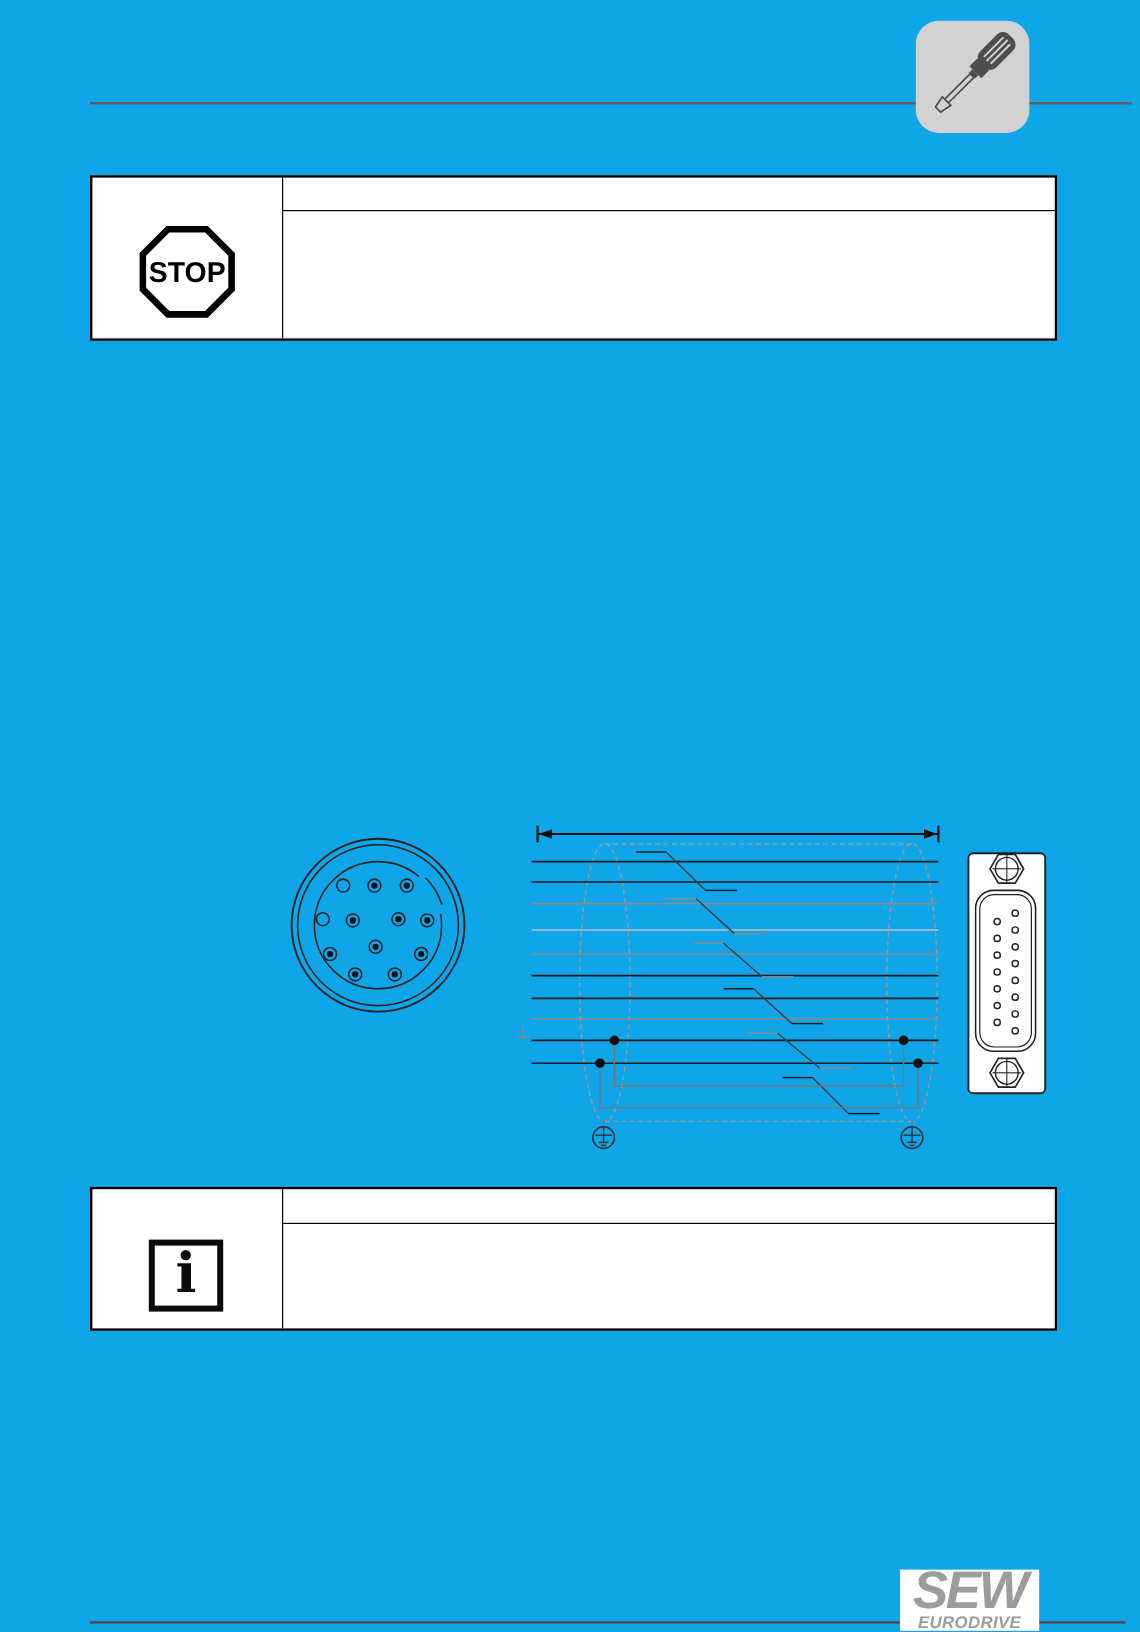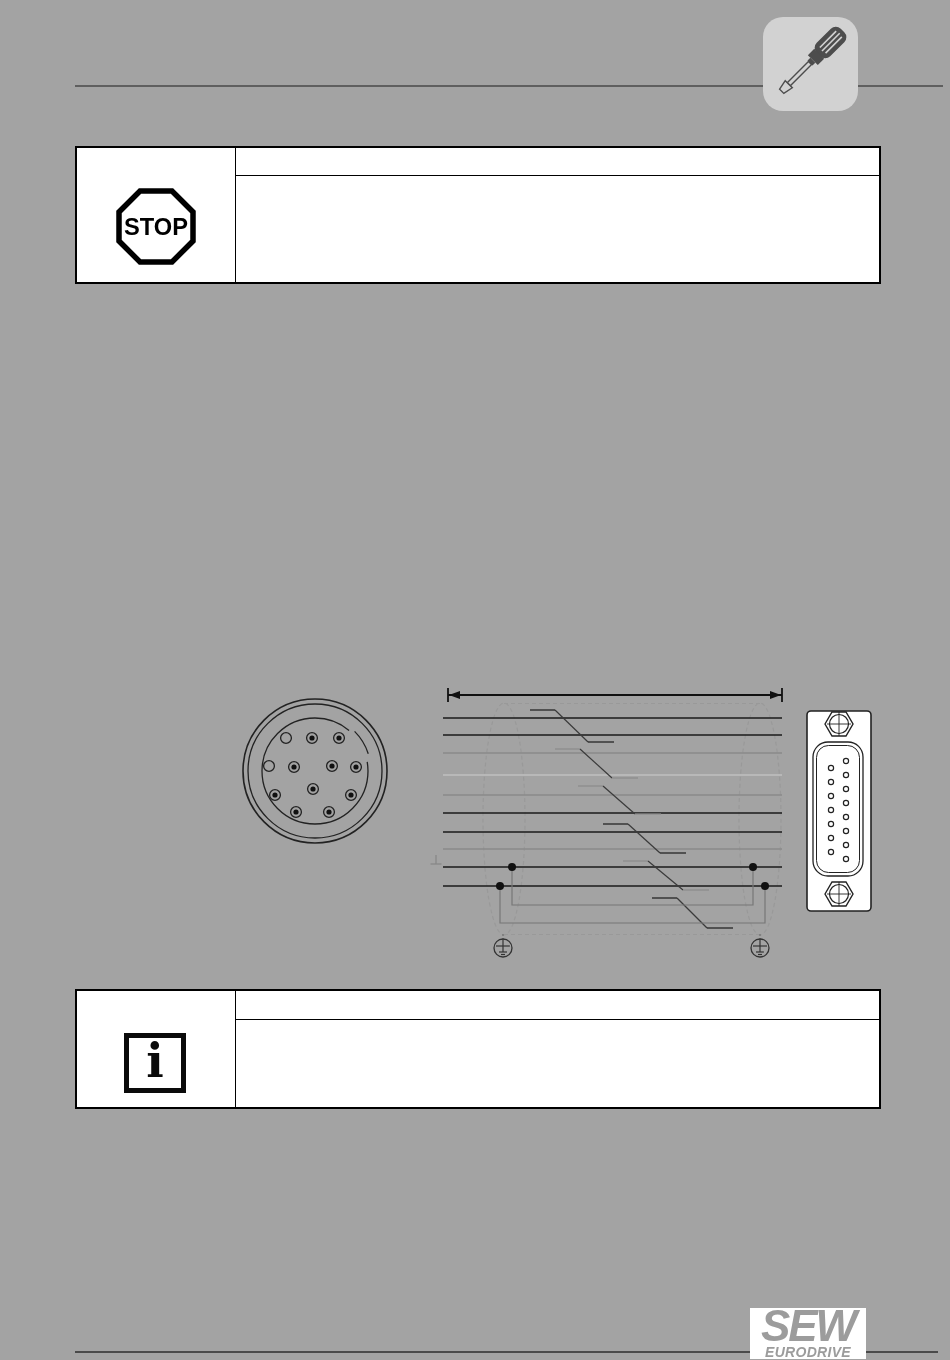--- a/index.html
+++ b/index.html
@@ -1,16 +1,16 @@
 <!DOCTYPE html>
 <html><head>
 <meta charset="utf-8">
 <style>
   html,body{margin:0;padding:0;background:#fff;}
-  #page{position:relative;width:950px;height:1360px;background:#a3a3a3;overflow:hidden;
+  #page{position:relative;width:950px;height:1360px;background:#0ea5e9;overflow:hidden;
         font-family:"Liberation Sans",sans-serif;}
   .abs{position:absolute;}
 
   
   #header-rule{left:75px;top:85px;width:868px;height:2px;background:#5f5f5f;z-index:1;}
   #tool-badge{left:763px;top:17px;width:95px;height:94px;z-index:2;}
 
   
   .note-table{border:2px solid #000;background:#fff;box-sizing:border-box;z-index:2;}
   #stop-table{left:75px;top:146px;width:806px;height:138px;}

